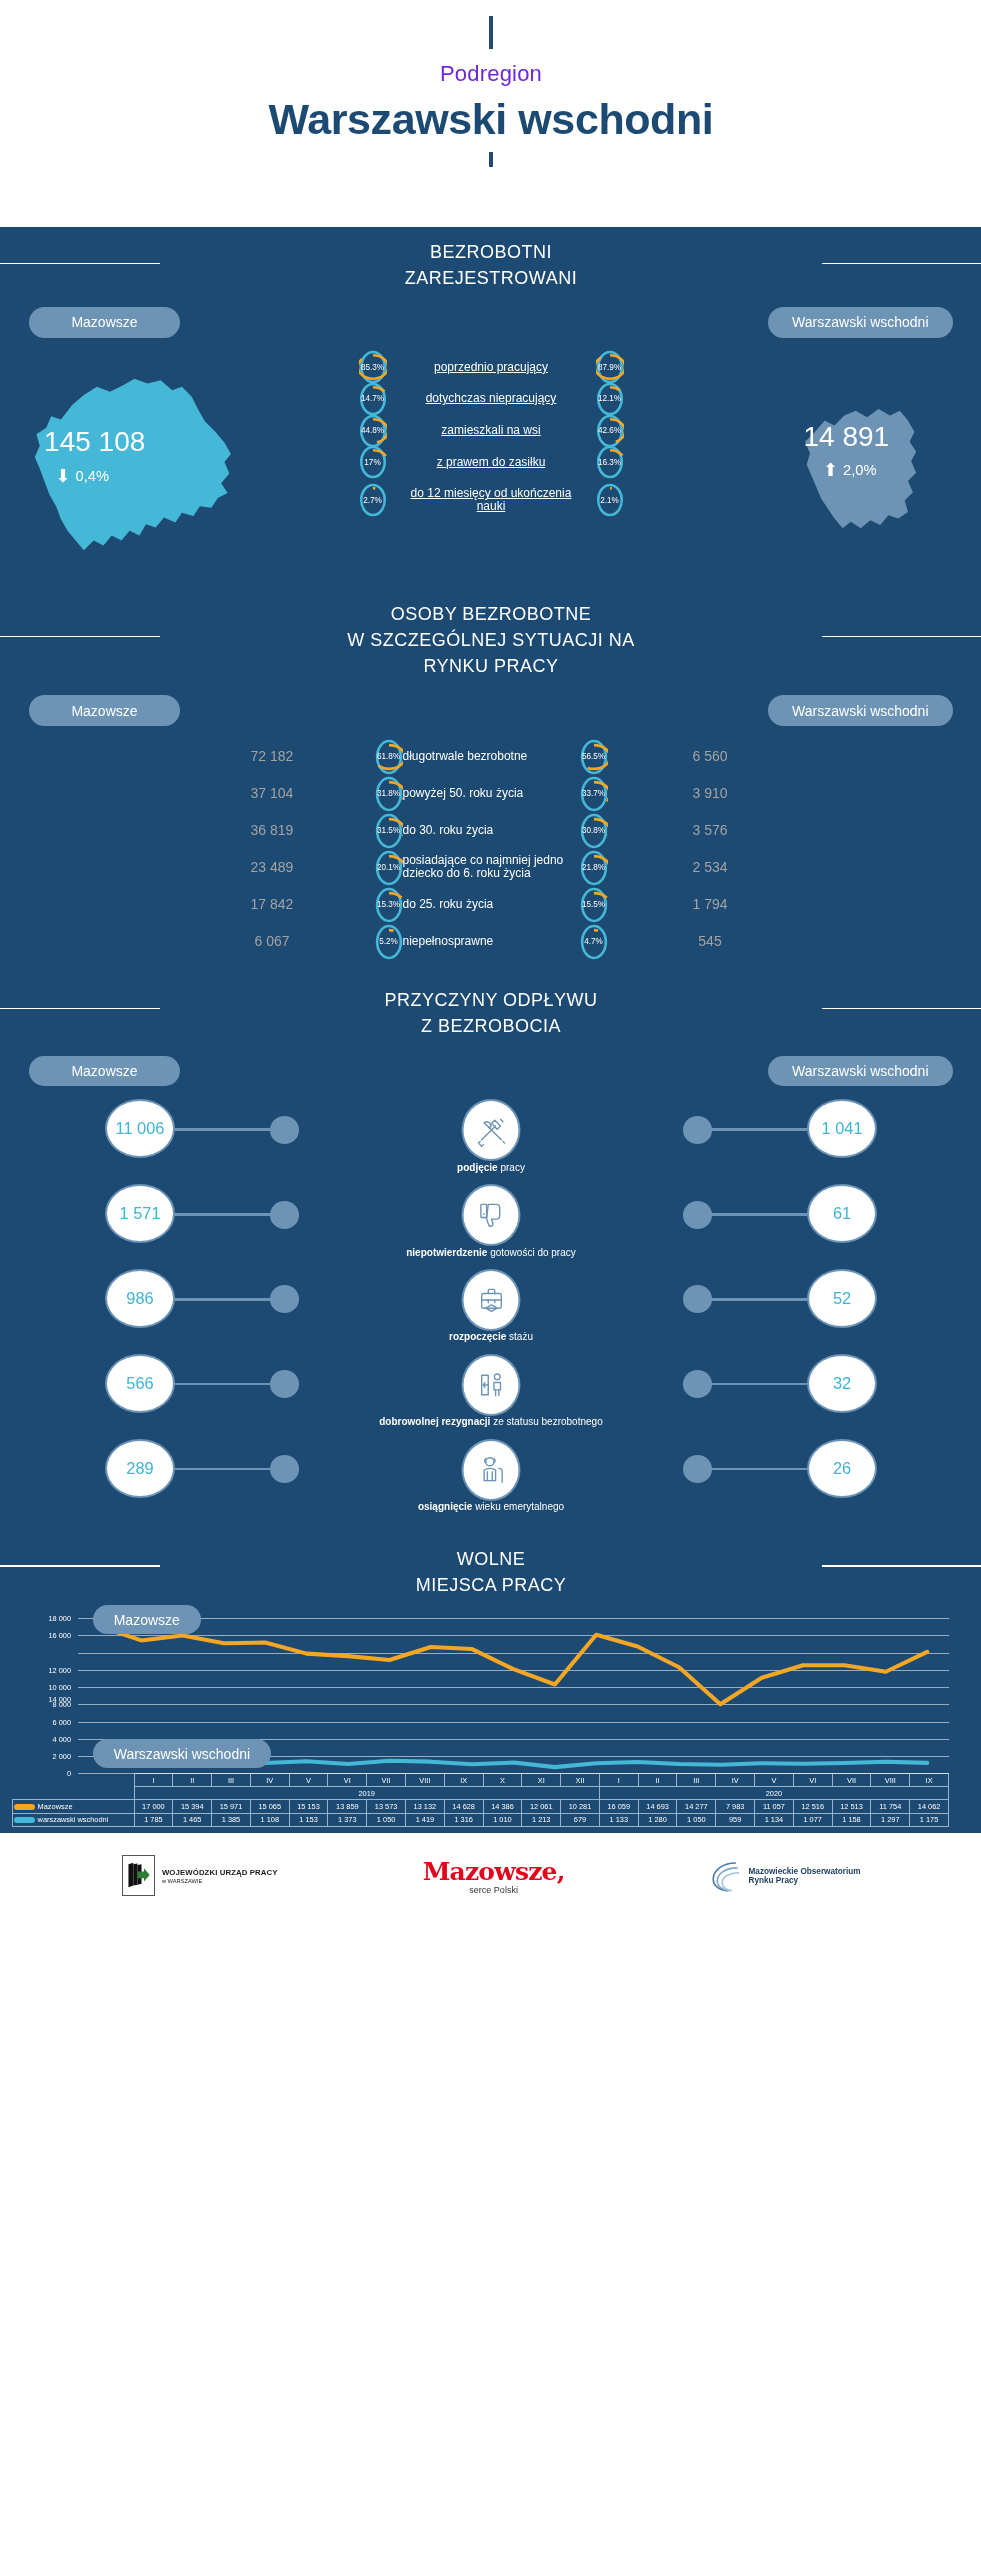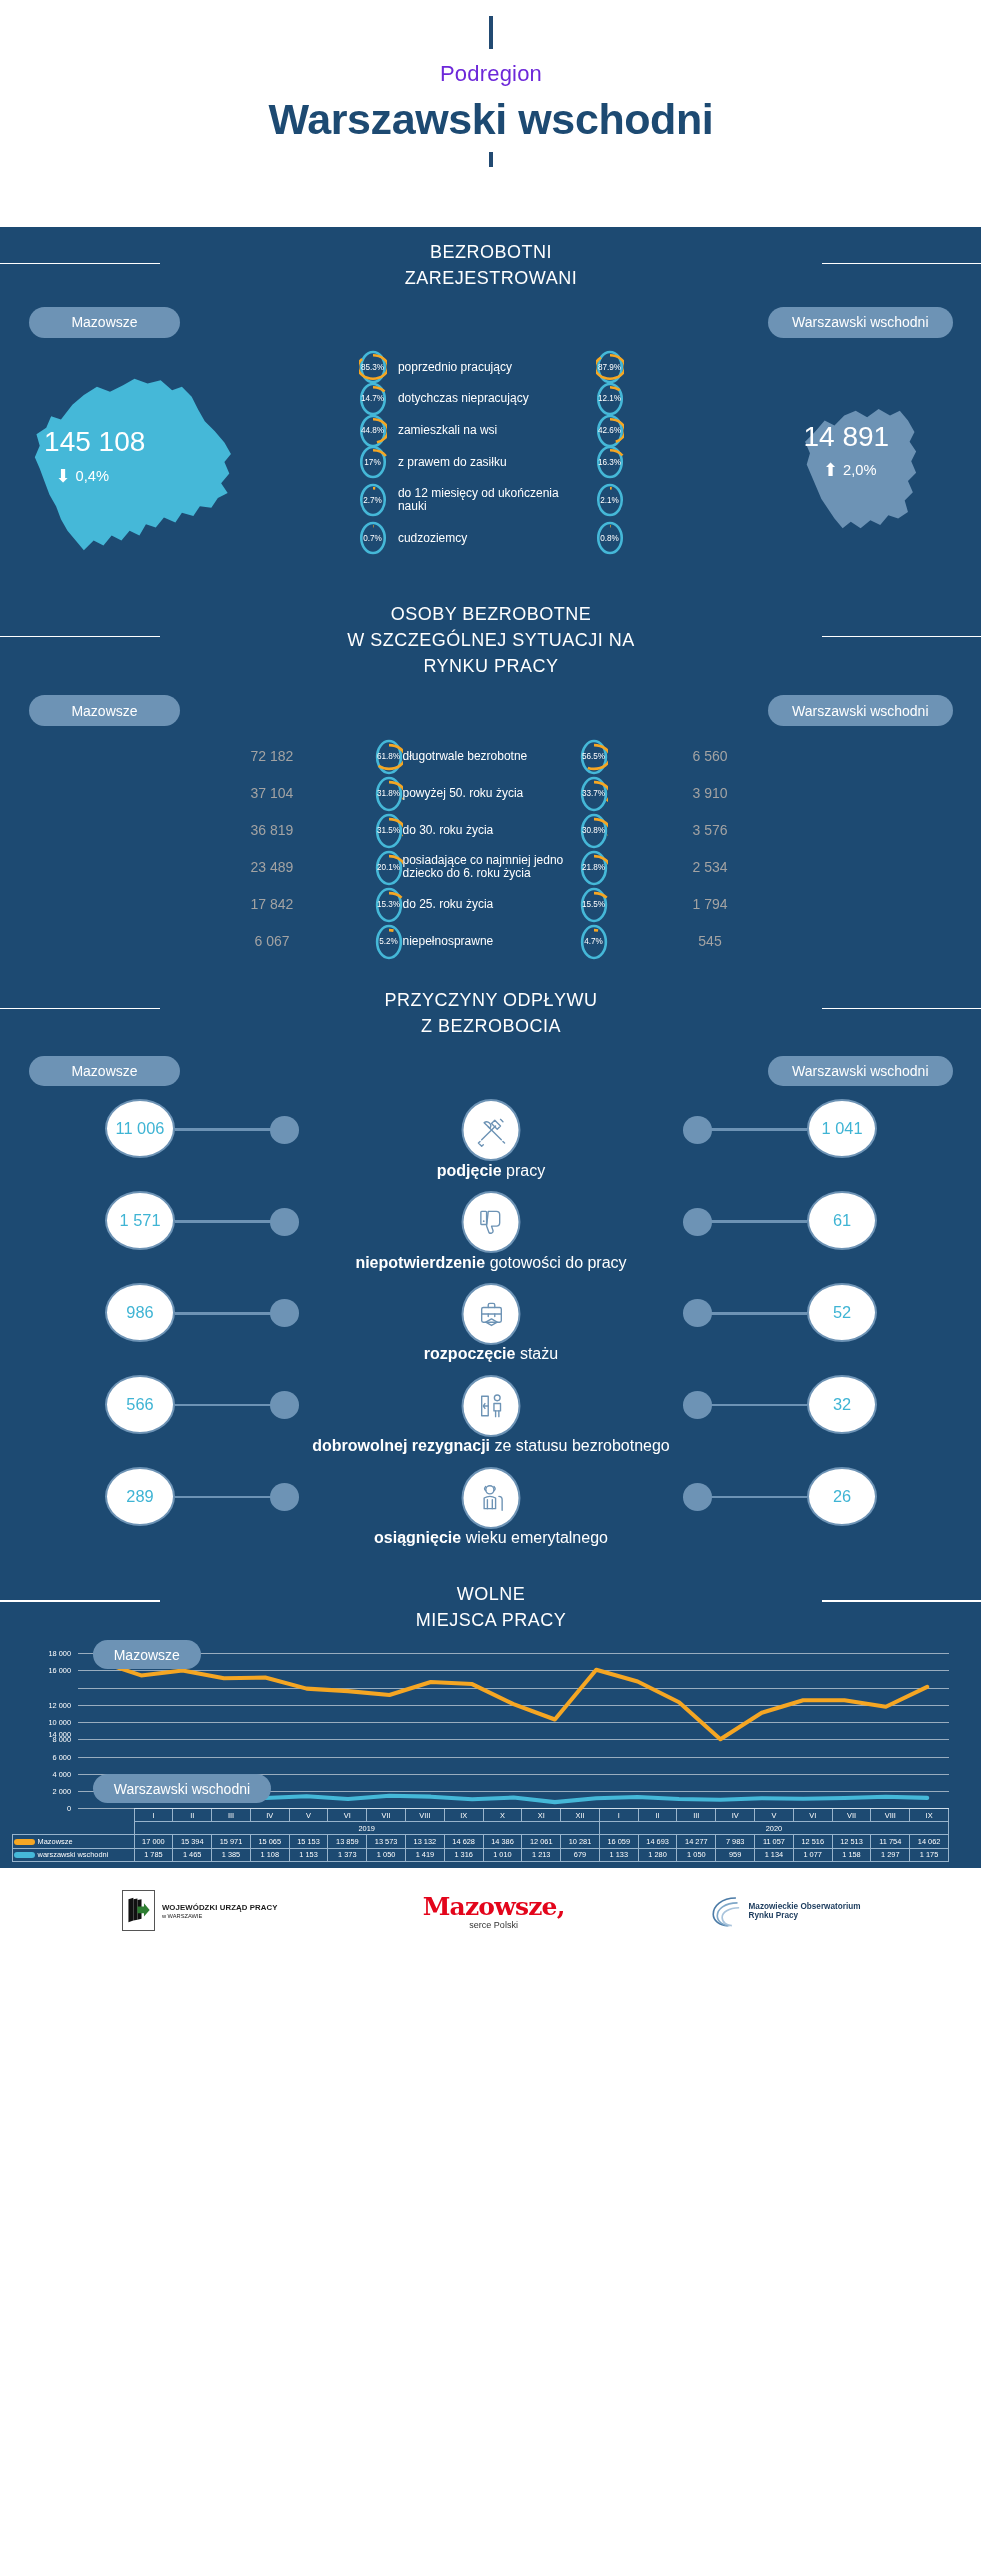--- a/index.html
+++ b/index.html
@@ -115,22 +115,22 @@
     height: 30px;
   }
   .donut { width: 28px; height: 34px; flex: 0 0 28px; position: relative; }
   .donut svg { display: block; }
   .donut .pct {
     position: absolute; inset: 0;
     display: flex; align-items: center; justify-content: center;
     color: #ffffff; font-size: 8.2px;
   }
   .dlabel {
-    width: 196px; text-align: left; color: #ffffff;
-    font-size: 12px; line-height: 13px; padding: 0 4.9px;
+    width: 196px; text-align: center; color: #ffffff;
+    font-size: 12px; line-height: 13px; padding: 0 4.9px; text-decoration: underline;
   }
   .gapL { width: 6.5px; } .gapR { width: 6.5px; }
 
   
   .sec2-rows { padding: 11.5px 0 8.2px 0; }
   .srow {
     display: flex; align-items: center; justify-content: center;
     height: 37px;
   }
   .snum {
@@ -165,21 +165,21 @@
   .conn.left { left: 175px; width: 97px; }
   .conn.right { right: 175px; width: 97px; }
   .ocircle {
     position: absolute; left: 50%; transform: translateX(-50%); top: 0;
     width: 59px; height: 62px; border-radius: 50%;
     background: #ffffff; border: 2.5px solid #6d93b5;
     display: flex; align-items: center; justify-content: center;
   }
   .ocircle svg { width: 36px; height: 36px; }
   .ocap {
-    text-align: center; color: #ffffff; font-size: 16px;
+    text-align: center; color: #ffffff; font-size: 10px;
     margin-top: 3.3px; margin-bottom: 11.5px;
   }
   .ocap b { font-weight: bold; }
 
   
   .chart-wrap { position: relative; margin-top: 11.5px; padding: 0 0 3.3px 0; }
   .chart {
     position: relative;
     margin-left: 78px; margin-right: 33px;
     height: 155px;
@@ -385,39 +385,20 @@
             </div>
             <div class="gapL"></div>
             <div class="dlabel">do 12 miesięcy od ukończenia nauki</div>
             <div class="gapR"></div>
             <div class="donut">
               <svg width="28" height="34" aria-hidden="true" viewBox="0 0 34 42">
     <ellipse cx="17" cy="21" rx="14.5" ry="18.5" fill="none" stroke="#45b8d8" stroke-width="3.2"></ellipse>
     <ellipse cx="17" cy="21" rx="14.5" ry="18.5" fill="none" stroke="#f5a623" stroke-width="3.2" stroke-dasharray="2.1930589533053713 104.4313787288272" transform="rotate(-90 17 21)"></ellipse>
   </svg>
               <span class="pct">2.1%</span>
-            </div>
-          </div>
-          <div class="donut-row">
-            <div class="donut">
-              <svg width="28" height="34" aria-hidden="true" viewBox="0 0 34 42">
-    <ellipse cx="17" cy="21" rx="14.5" ry="18.5" fill="none" stroke="#45b8d8" stroke-width="3.2"></ellipse>
-    <ellipse cx="17" cy="21" rx="14.5" ry="18.5" fill="none" stroke="#f5a623" stroke-width="3.2" stroke-dasharray="0.7310196511017903 104.4313787288272" transform="rotate(-90 17 21)"></ellipse>
-  </svg>
-              <span class="pct">0.7%</span>
-            </div>
-            <div class="gapL"></div>
-            <div class="dlabel">cudzoziemcy</div>
-            <div class="gapR"></div>
-            <div class="donut">
-              <svg width="28" height="34" aria-hidden="true" viewBox="0 0 34 42">
-    <ellipse cx="17" cy="21" rx="14.5" ry="18.5" fill="none" stroke="#45b8d8" stroke-width="3.2"></ellipse>
-    <ellipse cx="17" cy="21" rx="14.5" ry="18.5" fill="none" stroke="#f5a623" stroke-width="3.2" stroke-dasharray="0.8354510298306177 104.4313787288272" transform="rotate(-90 17 21)"></ellipse>
-  </svg>
-              <span class="pct">0.8%</span>
             </div>
           </div>
         </div>
     </div>
 
     <div class="section-title-wrap" style="padding-top:16.4px">
       <div class="rule left"></div>
       <div class="rule right"></div>
       <div class="section-title">
         <div>OSOBY BEZROBOTNE</div>

